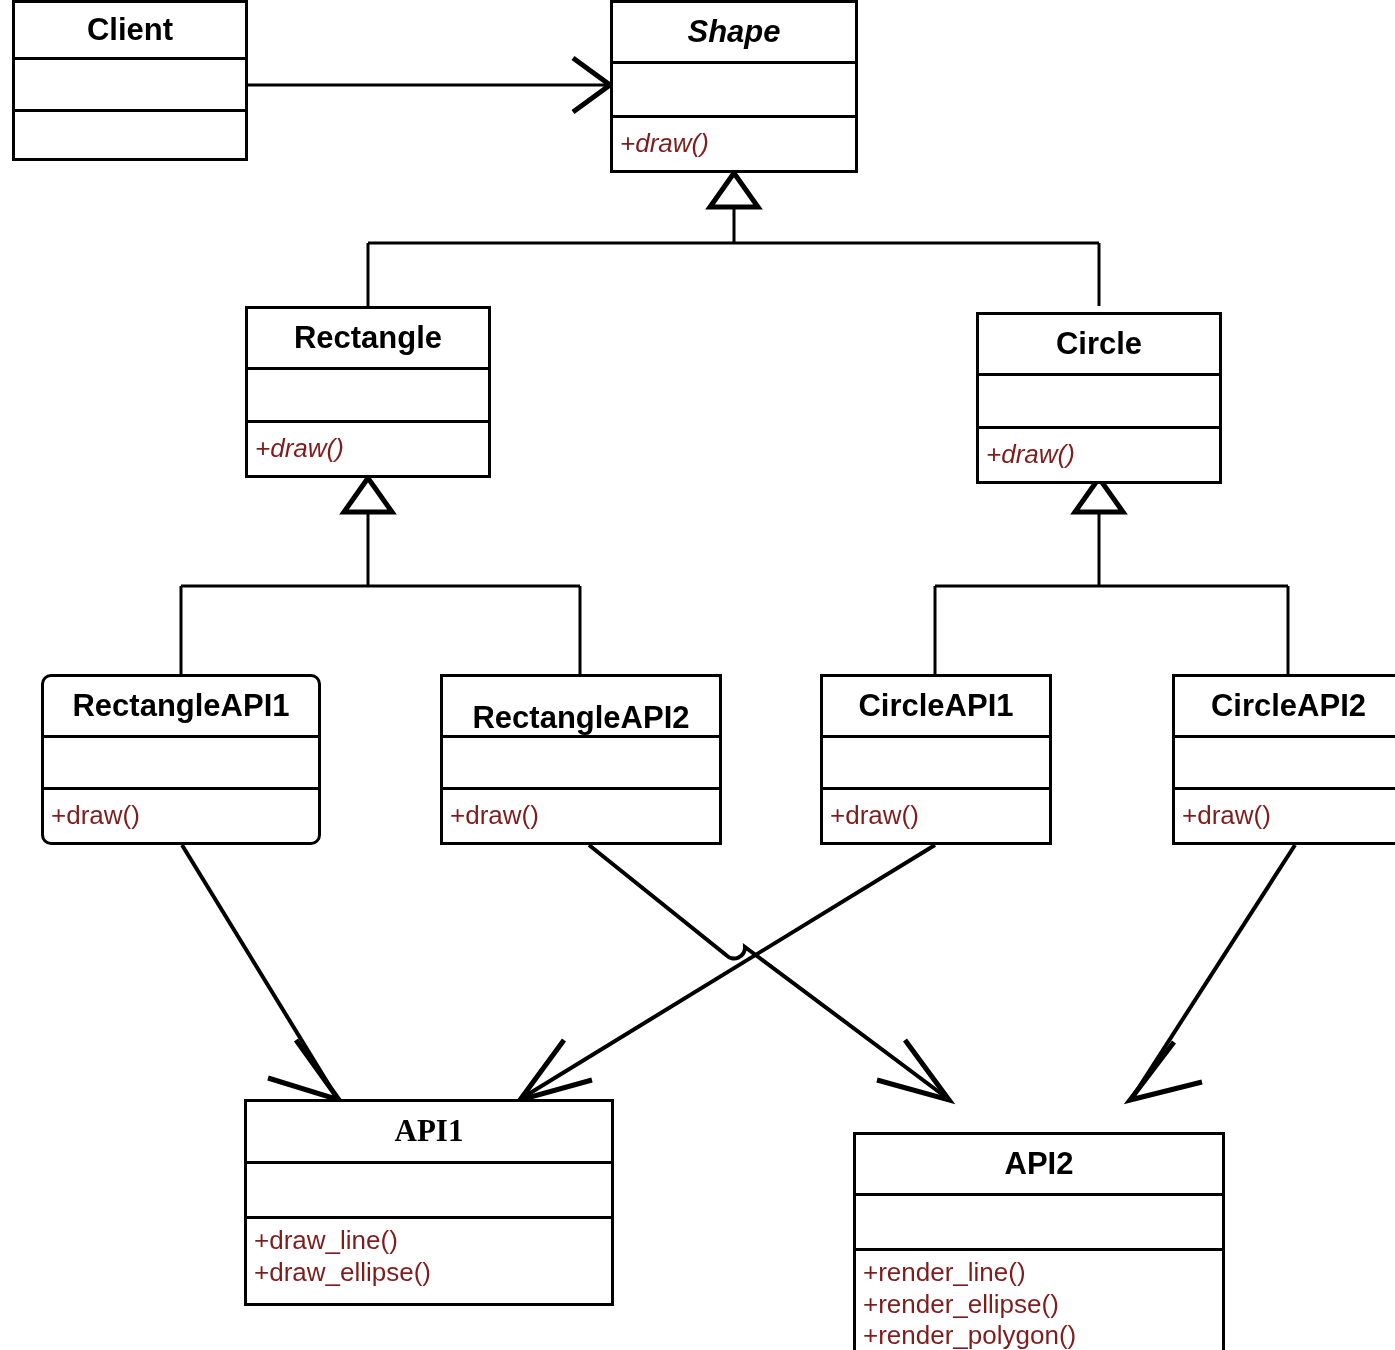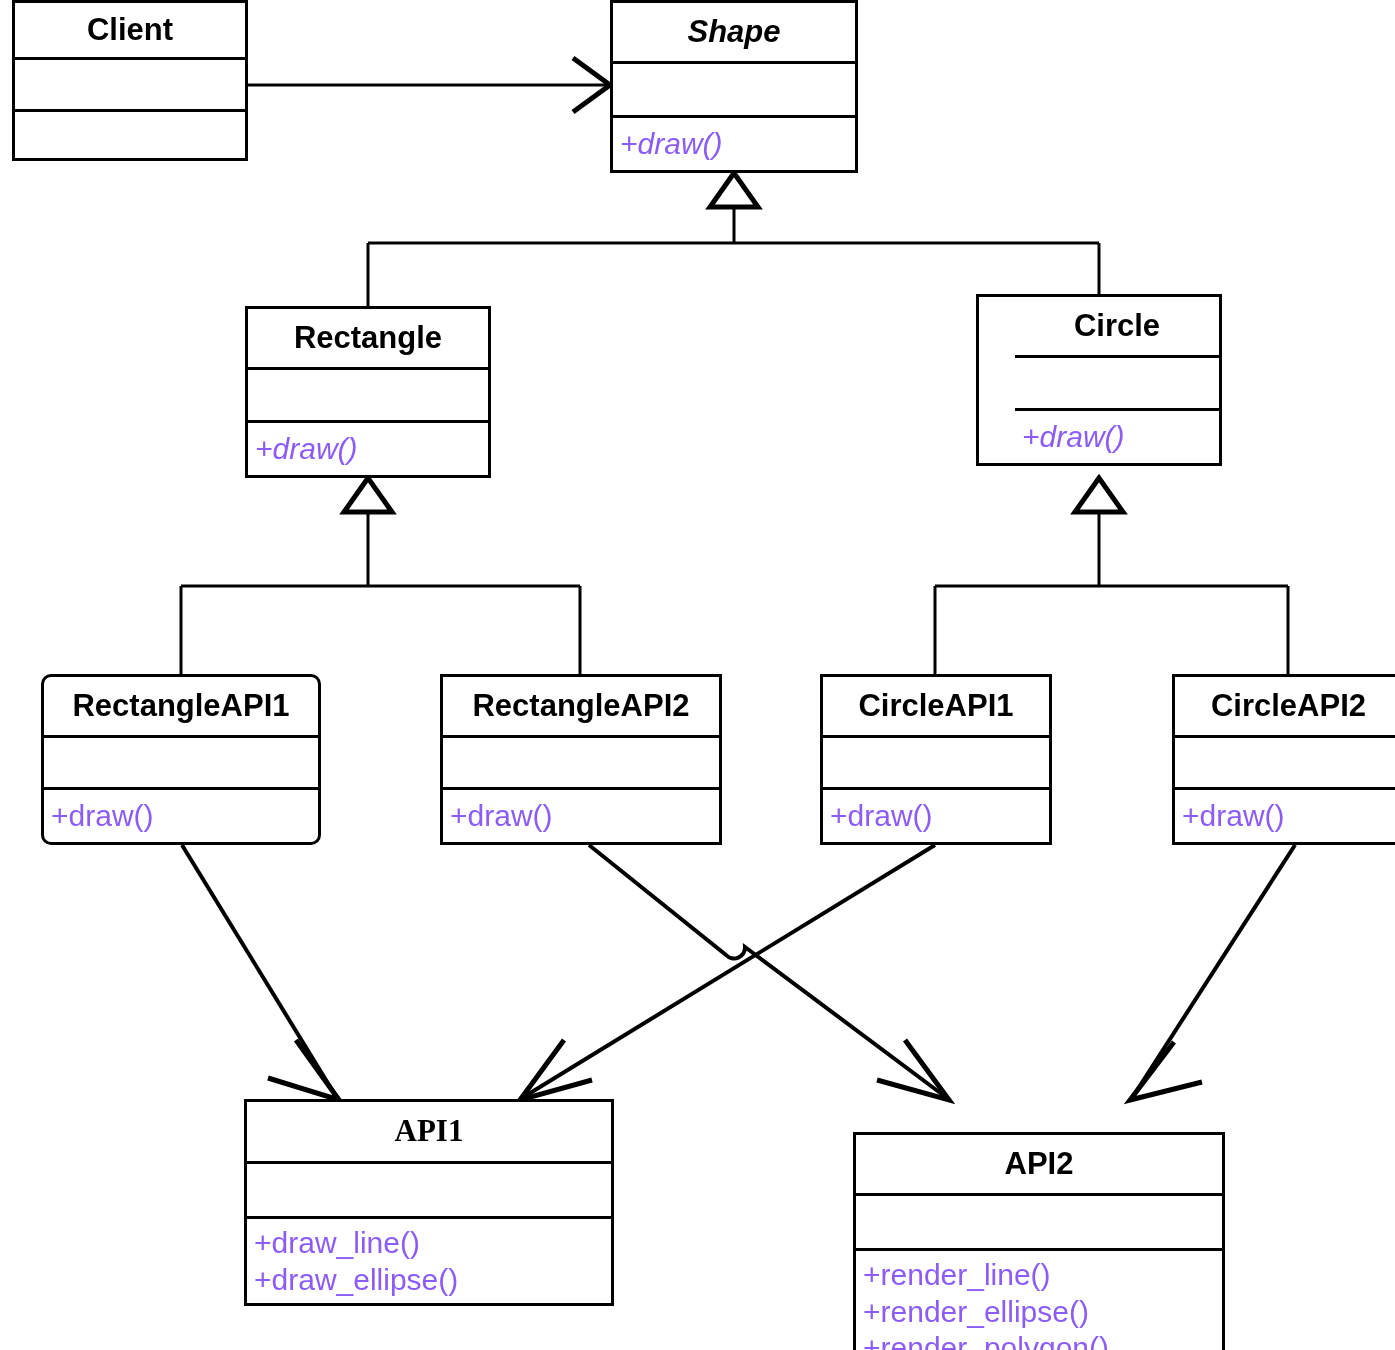--- a/index.html
+++ b/index.html
@@ -51,23 +51,23 @@
     font-size: 31px;
     line-height: 1.05;
     color: #000000;
     text-align: center;
     white-space: nowrap;
   }
   .class-title.abstract {
     font-style: italic;
   }
   .member {
-    font-size: 30px;
+    font-size: 26px;
     line-height: 1.22;
-    color: #8b5cf6;
+    color: #7f1d1d;
     text-align: left;
     padding-left: 7px;
     white-space: nowrap;
   }
   .member.abstract {
     font-style: italic;
   }
 </style>
 </head>
 <body>
@@ -147,42 +147,42 @@
   <div class="uml-class" style="left:233px; top:306px; width:246px; height:172px;">
     <div class="compartment comp-name" style="height:61px;">
       <div class="class-title">Rectangle</div>
     </div>
     <div class="compartment comp-attrs" style="height:53px;"></div>
     <div class="compartment" style="flex:1;">
       <div class="member abstract">+draw()</div>
     </div>
   </div>
 
-  <div class="uml-class" style="left:964px; top:294px; width:246px; height:172px;padding-left:36px;">
+  <div class="uml-class" style="left:964px; top:312px; width:246px; height:172px;">
     <div class="compartment comp-name" style="height:61px;">
       <div class="class-title">Circle</div>
     </div>
     <div class="compartment comp-attrs" style="height:53px;"></div>
     <div class="compartment" style="flex:1;">
       <div class="member abstract">+draw()</div>
     </div>
   </div>
 
   <div class="uml-class" style="left:29px; top:674px; width:280px; height:171px;border-radius:10px;">
     <div class="compartment comp-name" style="height:61px;">
       <div class="class-title">RectangleAPI1</div>
     </div>
     <div class="compartment comp-attrs" style="height:52px;"></div>
     <div class="compartment" style="flex:1;">
       <div class="member">+draw()</div>
     </div>
   </div>
 
   <div class="uml-class" style="left:428px; top:674px; width:282px; height:171px;">
-    <div class="compartment comp-name" style="height:61px;">
+    <div class="compartment comp-name" style="height:61px;justify-content:flex-end;">
       <div class="class-title">RectangleAPI2</div>
     </div>
     <div class="compartment comp-attrs" style="height:52px;"></div>
     <div class="compartment" style="flex:1;">
       <div class="member">+draw()</div>
     </div>
   </div>
 
   <div class="uml-class" style="left:808px; top:674px; width:232px; height:171px;">
     <div class="compartment comp-name" style="height:61px;">

